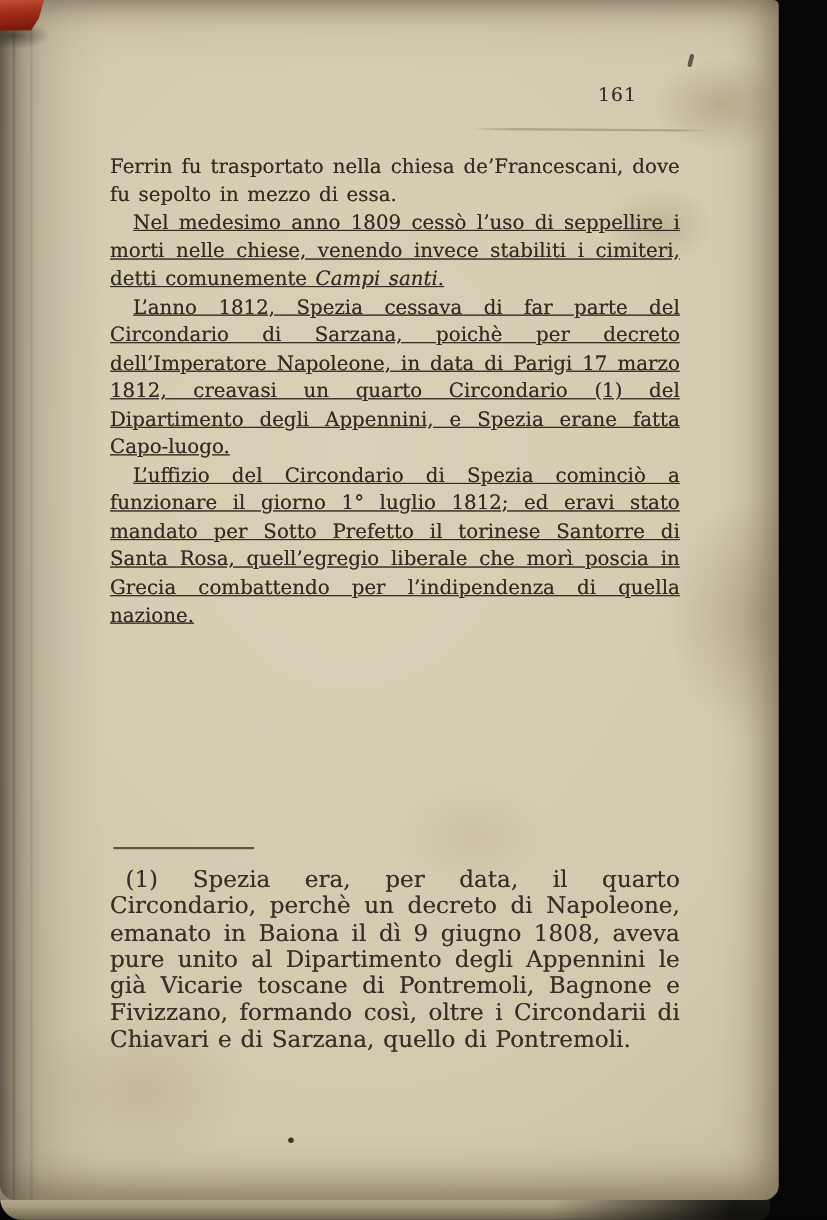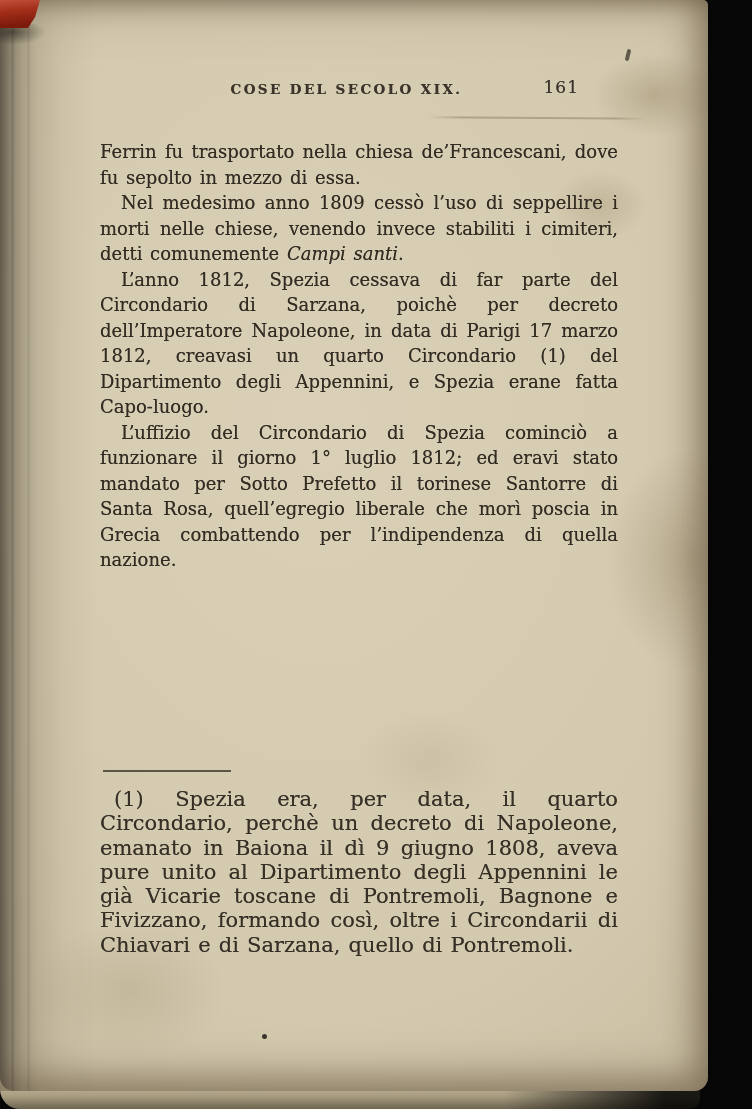--- a/index.html
+++ b/index.html
@@ -76,21 +76,21 @@
                                 rgba(105,90,65,0.35) 85%, transparent);
     transform: rotate(0.4deg);
   }
   
   .body-text { position: absolute; left: 100px; top: 139px; width: 518px; z-index: 3; }
   .para {
     margin: 0; text-align: justify;
     font-size: 18px; line-height: 25.5px; word-spacing: 2px;
     color: #322b22; text-shadow: 0 0 0.6px rgba(50,43,34,0.65);
   }
-  .para.indent { text-indent: 21px; }
+  .para.indent { text-indent: 21px; text-decoration: underline; }
   .para em { font-style: italic; }
   
   .footnote-rule {
     position: absolute; left: 103px; top: 770px; width: 128px; height: 2px; z-index: 3;
     background: rgba(62,54,43,0.8);
   }
   .footnote {
     position: absolute; left: 100px; top: 787px; width: 518px; margin: 0; z-index: 3;
     text-align: justify; text-indent: 14px;
     font-size: 21px; line-height: 24.3px; word-spacing: 1.5px;
@@ -106,21 +106,20 @@
 </head>
 <body>
 
 <div class="scan">
   <div class="pages-edge"></div>
 
   <div class="page">
     <div class="binding-shadow"></div>
 
     <div class="header-row">
-      <span class="header-title">COSE DEL SECOLO XIX.</span>
       <span class="page-number">161</span>
     </div>
     <div class="header-underline"></div>
 
     <div class="body-text">
         <p class="para"><span>Ferrin fu trasportato nella chiesa de’Francescani, dove fu sepolto in mezzo di essa.</span></p>
         <p class="para indent"><span>Nel medesimo anno 1809 cessò l’uso di seppellire i morti nelle chiese, venendo invece stabiliti i cimiteri, detti comunemente </span><em>Campi santi</em><span>.</span></p>
         <p class="para indent"><span>L’anno 1812, Spezia cessava di far parte del Circondario di Sarzana, poichè per decreto dell’Imperatore Napoleone, in data di Parigi 17 marzo 1812, creavasi un quarto Circondario (1) del Dipartimento degli Appennini, e Spezia erane fatta Capo-luogo.</span></p>
         <p class="para indent"><span>L’uffizio del Circondario di Spezia cominciò a funzionare il giorno 1° luglio 1812; ed eravi stato mandato per Sotto Prefetto il torinese Santorre di Santa Rosa, quell’egregio liberale che morì poscia in Grecia combattendo per l’indipendenza di quella nazione.</span></p>
       </div>

